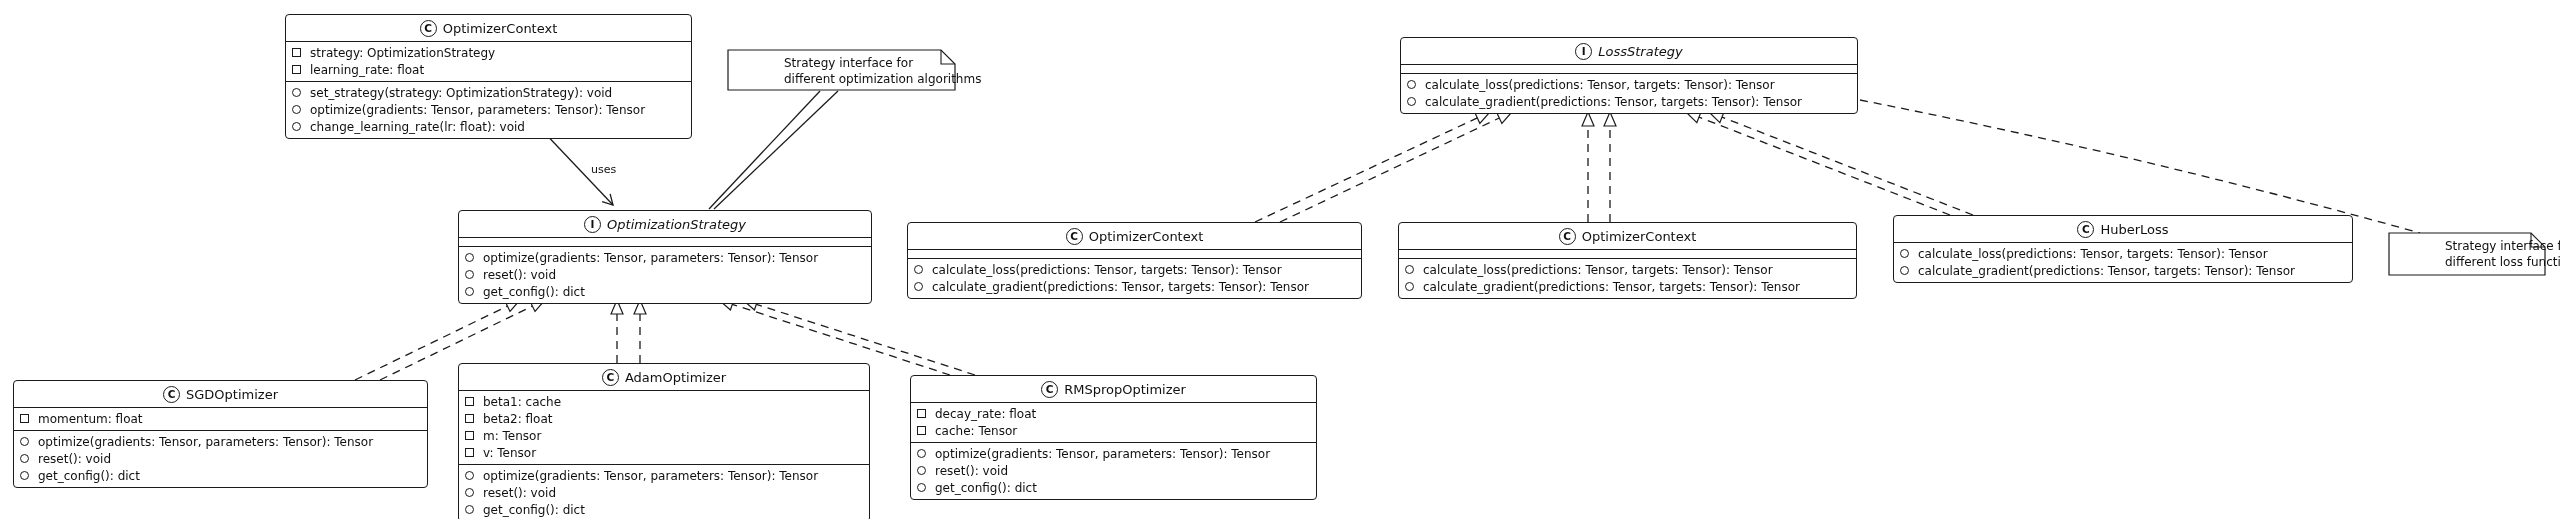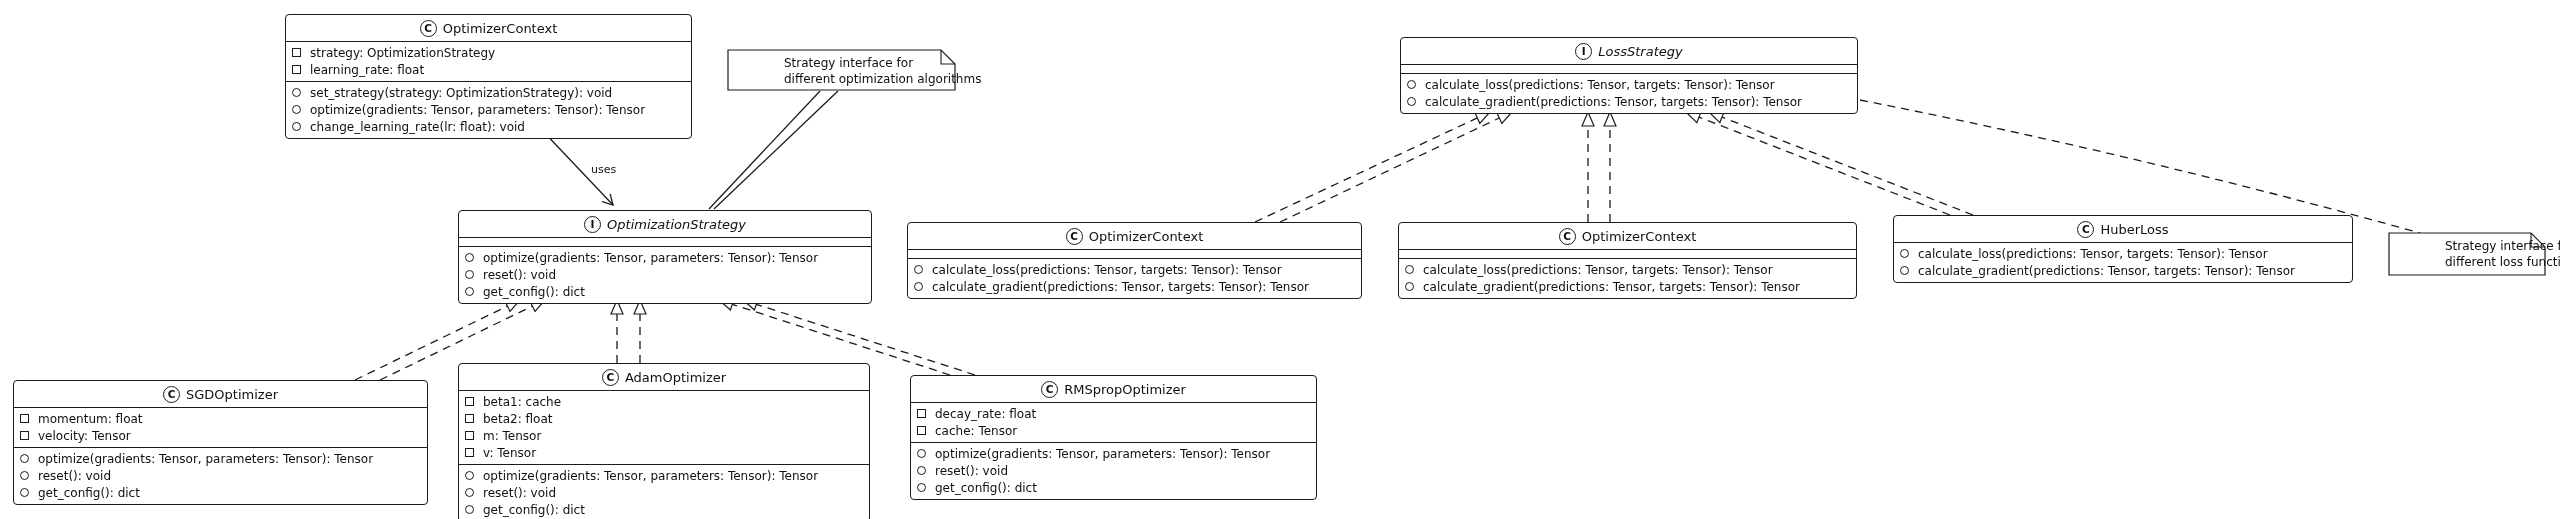--- a/index.html
+++ b/index.html
@@ -127,24 +127,20 @@
       <div class="class-box" style="left: 13px; top: 380px; width: 415px;">
     <div class="title-row">
       <span class="circle-letter">C</span>
       <span class="class-name">SGDOptimizer</span>
     </div>
     <div class="compartment attrs">
           <div class="member">
             <span class="bullet square"></span>
             <span class="member-text">momentum: float</span>
           </div>
-          <div class="member">
-            <span class="bullet square"></span>
-            <span class="member-text">velocity: Tensor</span>
-          </div>
         </div>
     <div class="compartment methods">
           <div class="member">
             <span class="bullet circle"></span>
             <span class="member-text">optimize(gradients: Tensor, parameters: Tensor): Tensor</span>
           </div>
           <div class="member">
             <span class="bullet circle"></span>
             <span class="member-text">reset(): void</span>
           </div>

